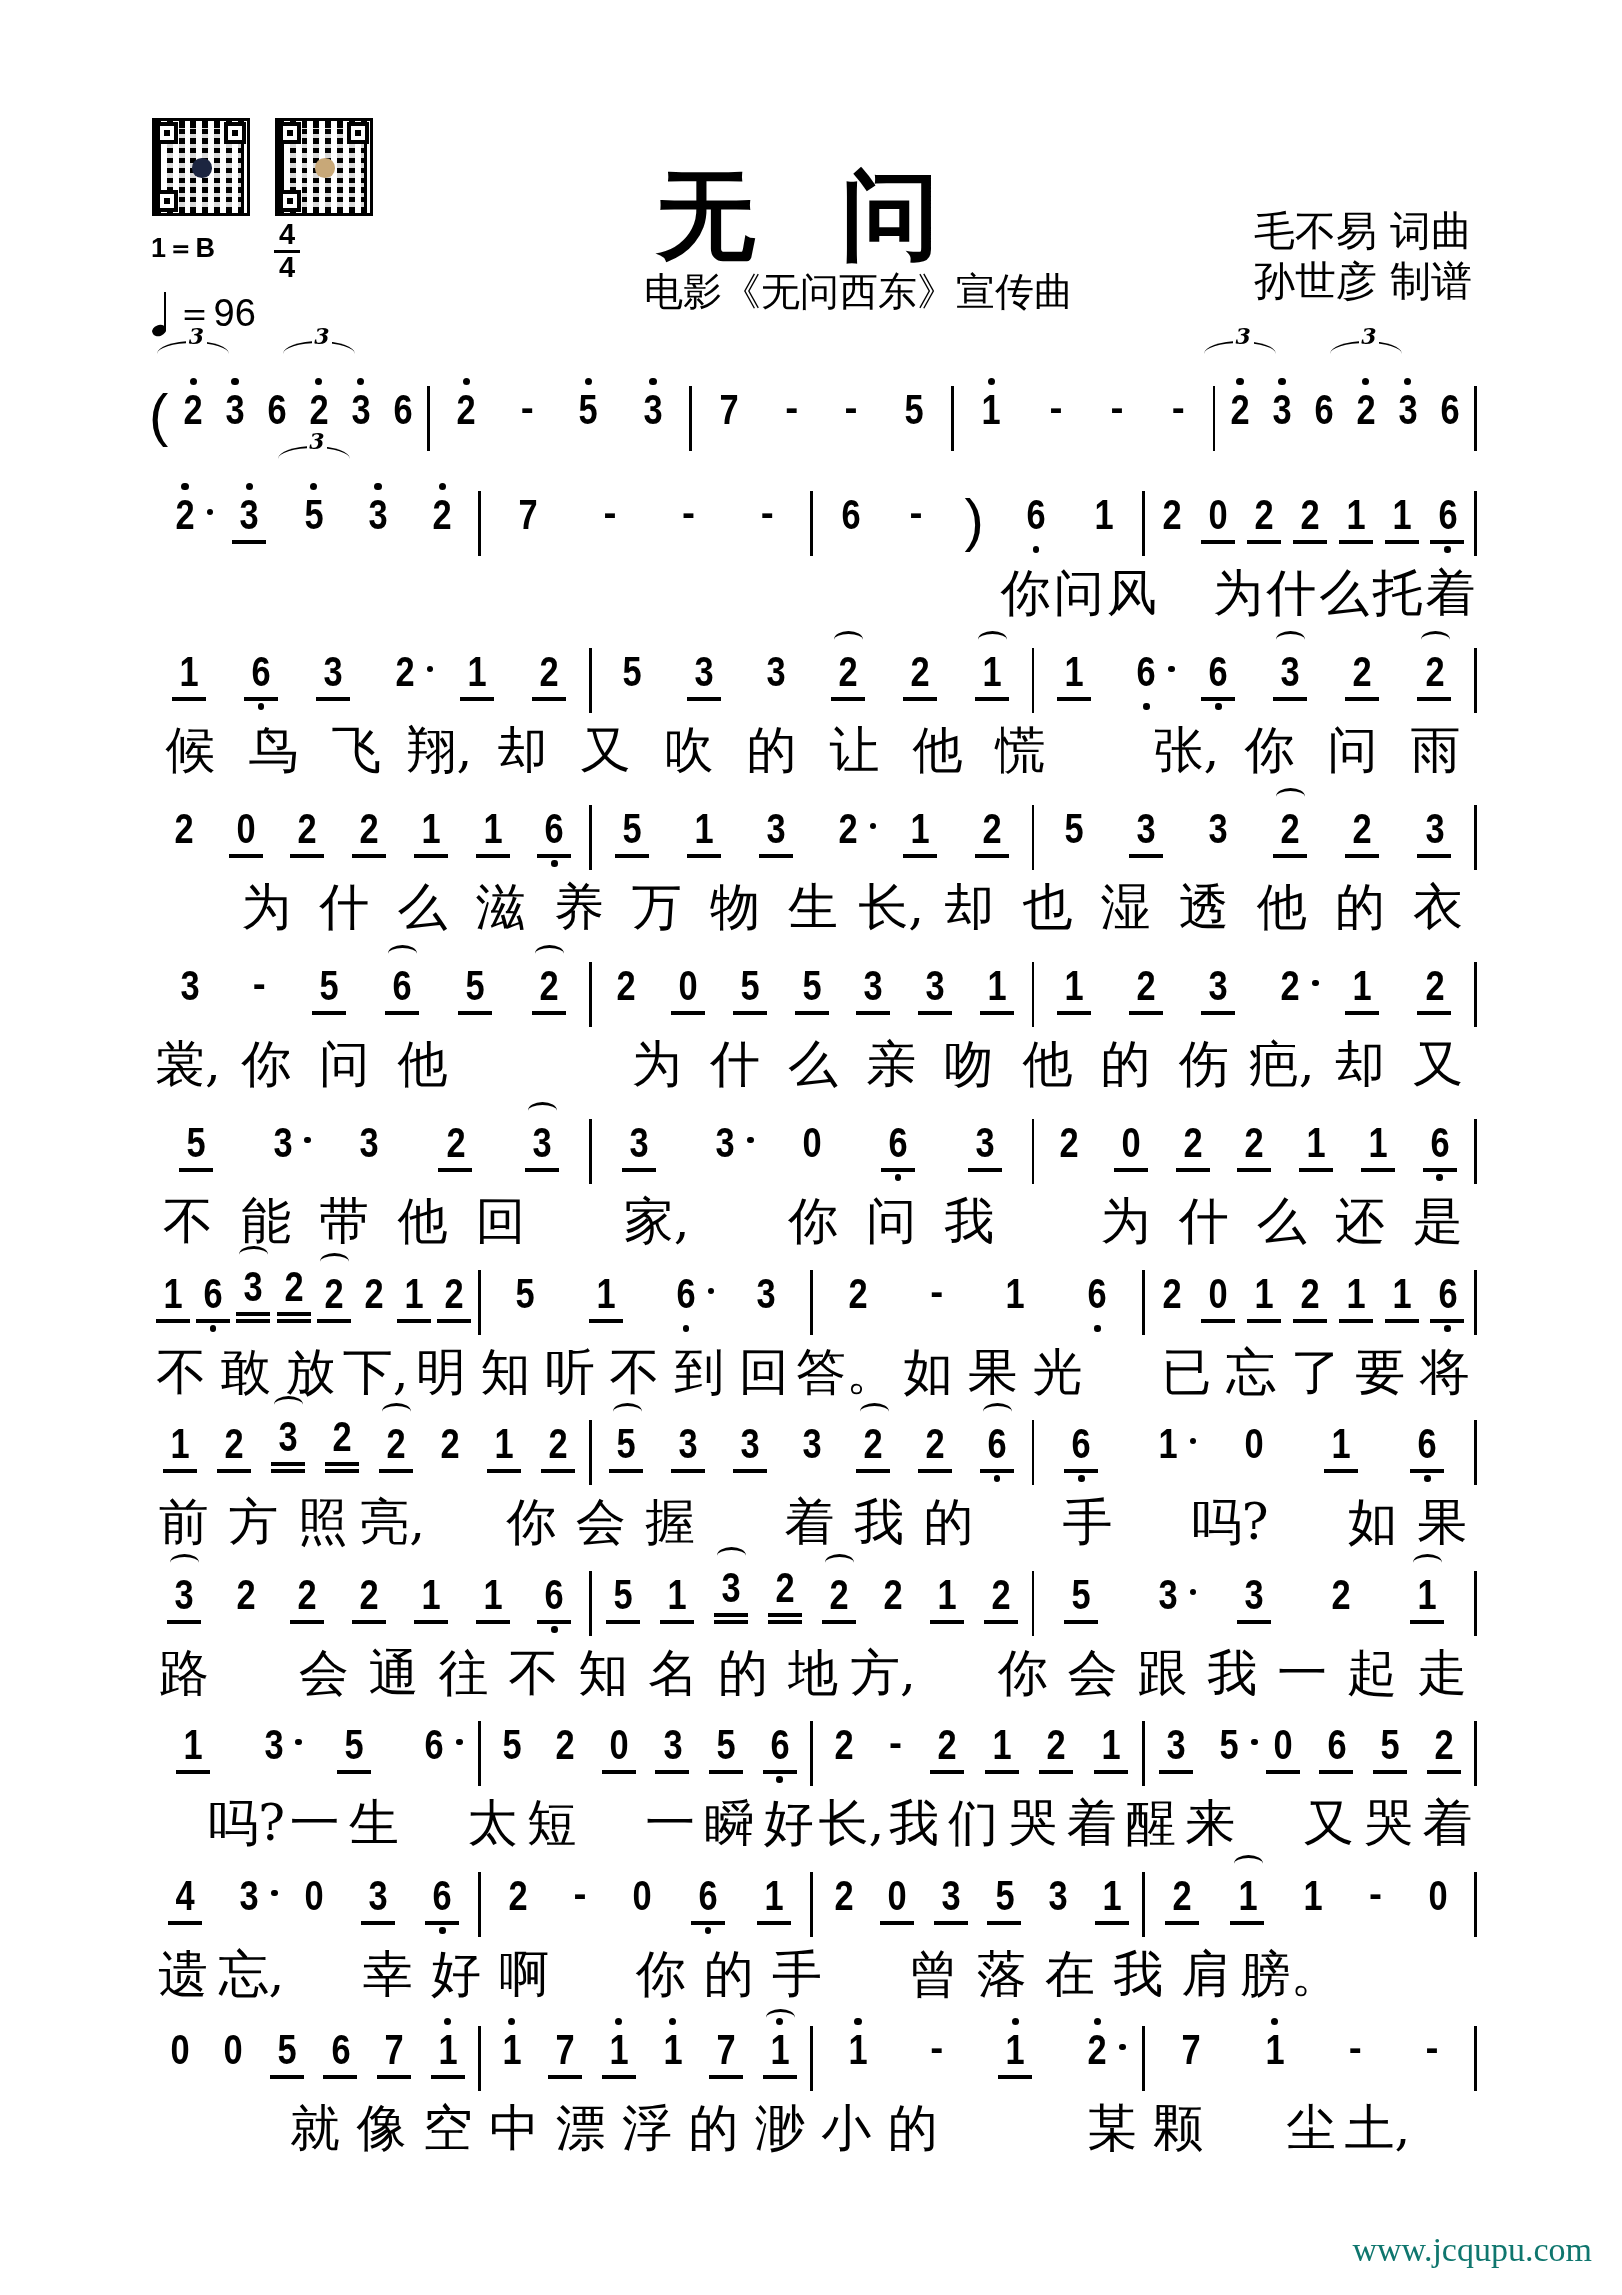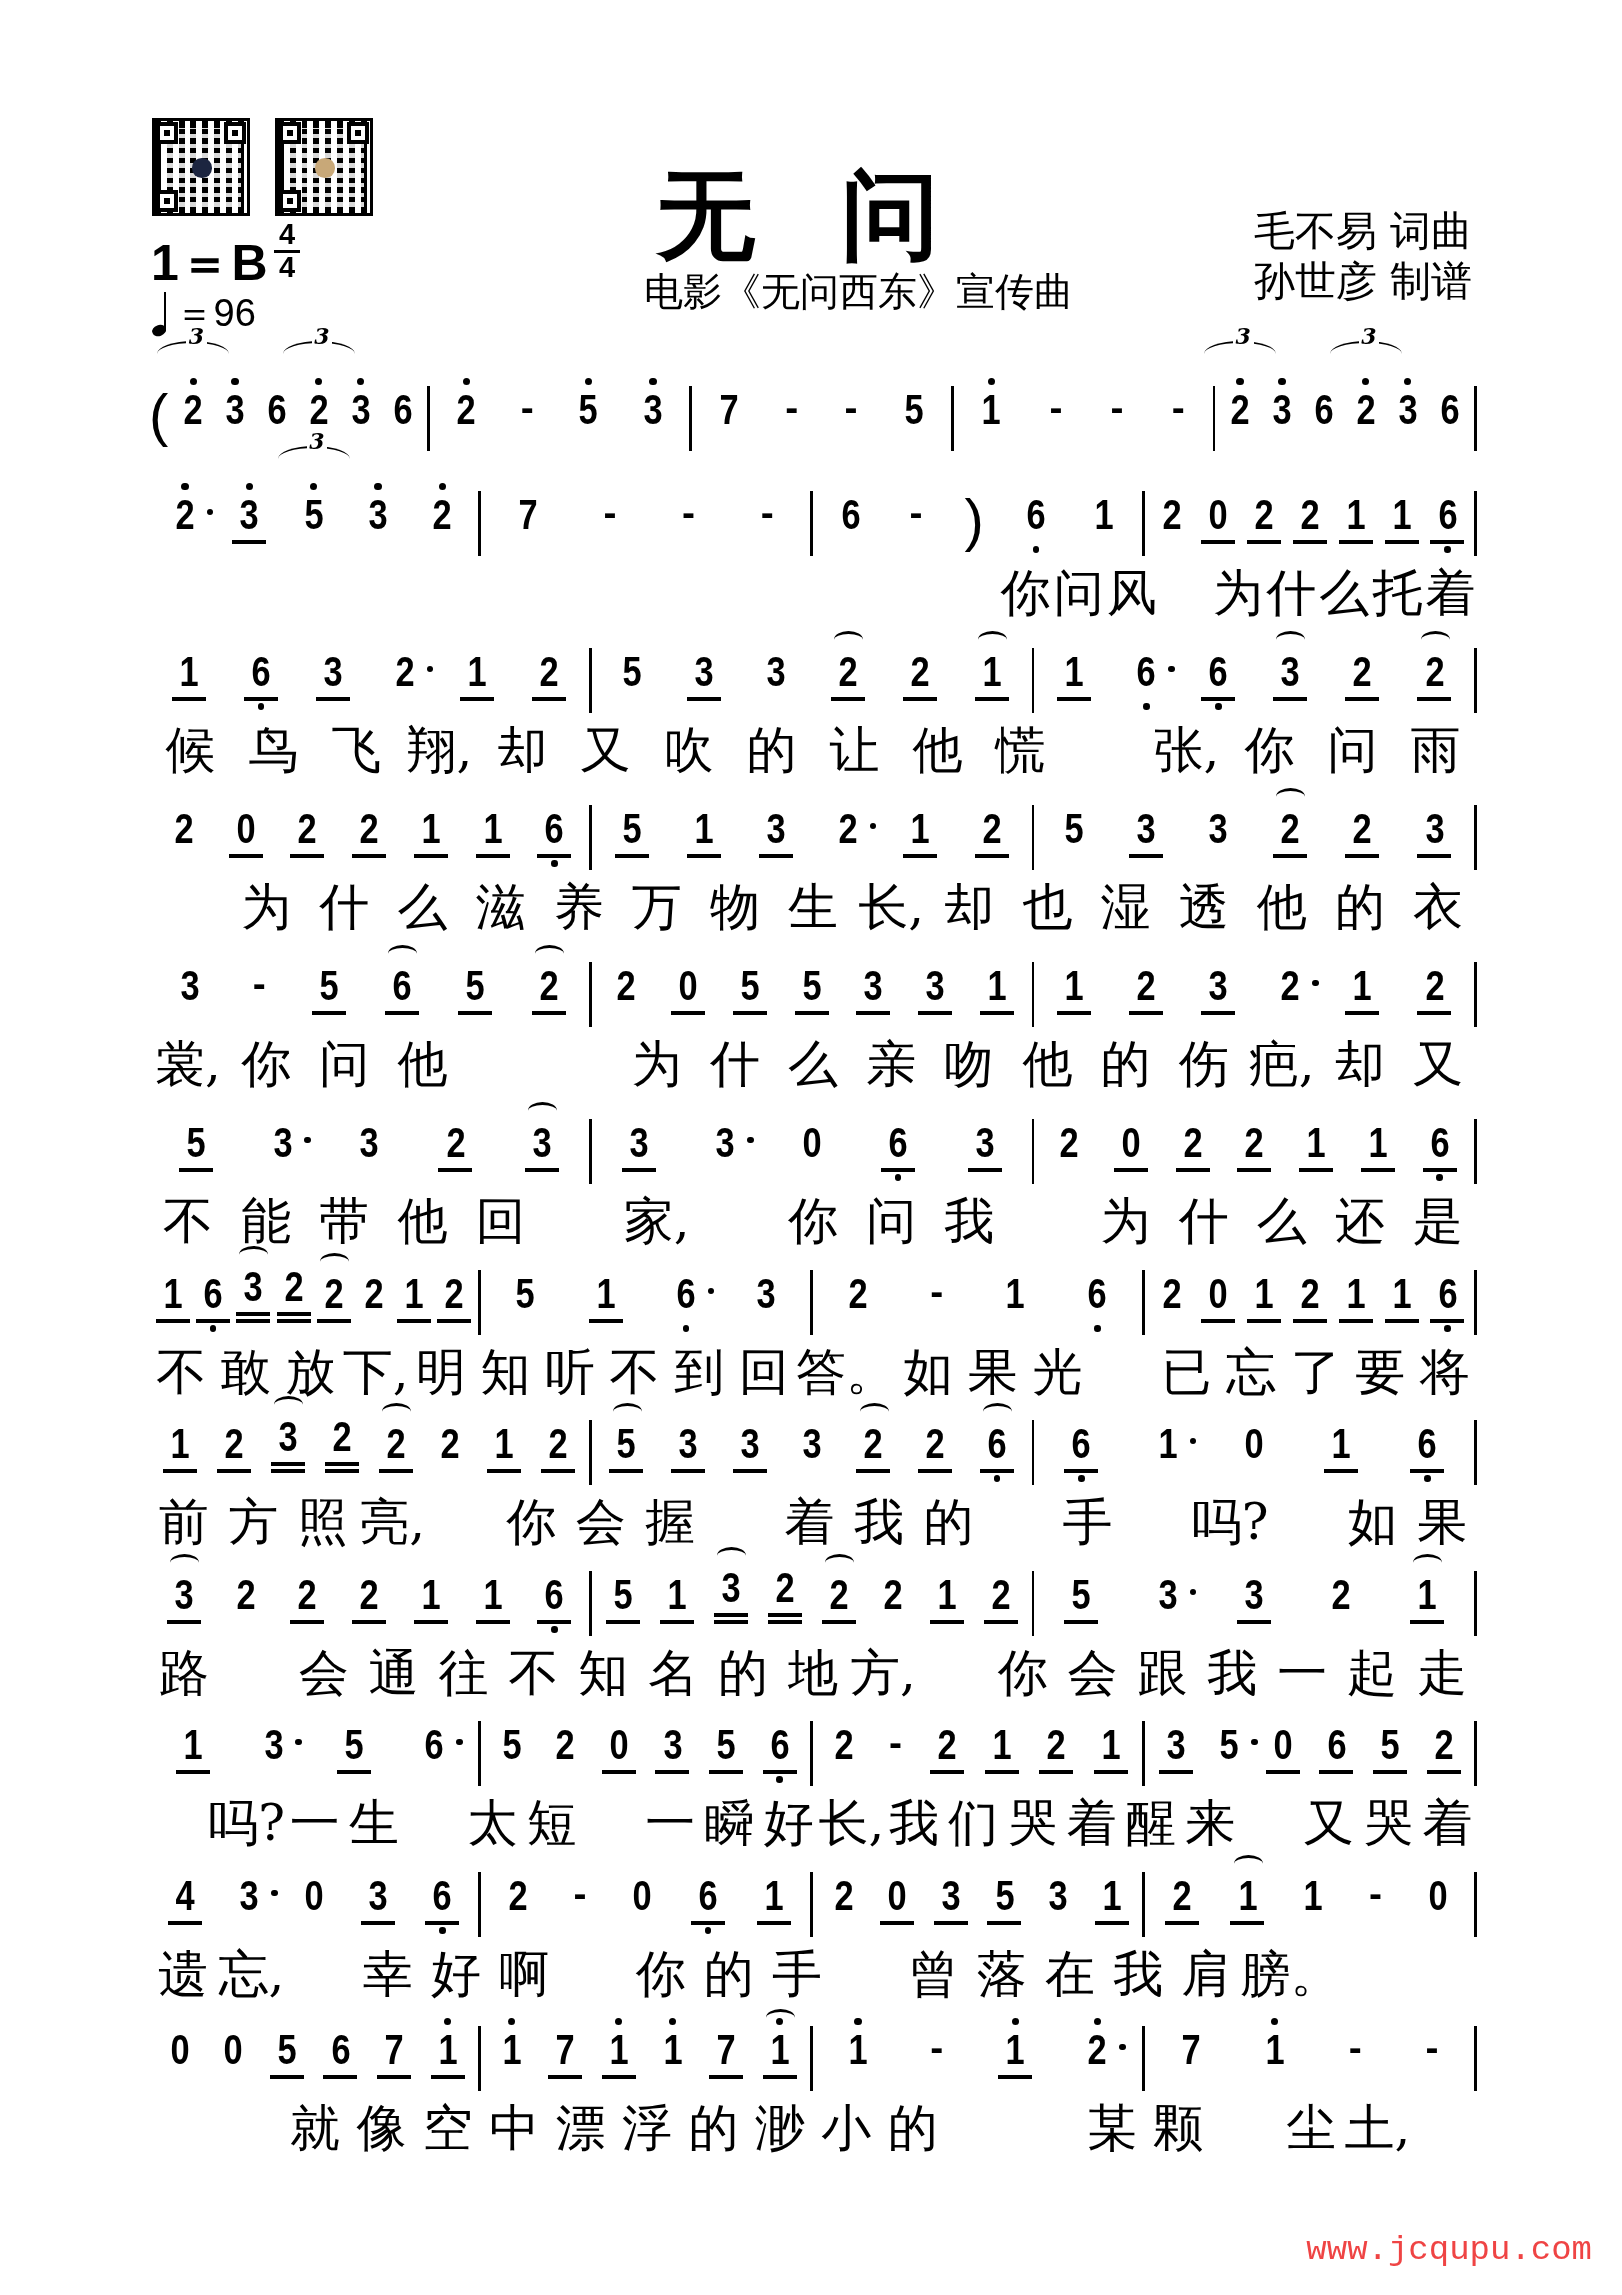--- a/index.html
+++ b/index.html
@@ -5,21 +5,21 @@
   html,body{margin:0;padding:0;background:#fff;}
   body{width:1623px;height:2295px;position:relative;overflow:hidden;font-family:"Liberation Sans",sans-serif;color:#000;}
   .qr{position:absolute;top:118px;width:98px;height:98px;background:
       repeating-linear-gradient(90deg,#000 0 5.9px,#fff 5.9px 11.8px),#fff;border:3.9px solid #000;box-sizing:border-box;}
   .qr::before{content:"";position:absolute;inset:6.5px;background:
       repeating-linear-gradient(0deg,rgba(255,255,255,.85) 0 4.6px,transparent 4.6px 9.8px);}
   .qr .fp{position:absolute;width:22px;height:22px;border:4.6px solid #000;background:#fff;box-sizing:border-box;}
   .qr .fp::after{content:"";position:absolute;inset:3.9px;background:#000;}
   .qr .logo{position:absolute;left:37px;top:37px;width:19.6px;height:19.6px;border-radius:50%;}
   #qr1{left:152px;} #qr2{left:275px;}
-  .key{position:absolute;left:151px;top:230px;font-size:50px;font-weight:bold;font-family:"Liberation Sans",sans-serif;letter-spacing:1.3px;}
+  .key{position:absolute;left:151px;top:230px;font-size:27px;font-weight:bold;font-family:"Liberation Sans",sans-serif;letter-spacing:1.3px;}
   .timesig{position:absolute;left:274px;top:221px;width:26px;text-align:center;font-size:29px;font-weight:bold;line-height:27.5px;}
   .timesig .bar{height:3.3px;background:#000;margin:1.3px 0;}
   .tempo{position:absolute;left:152px;top:288px;font-size:38px;display:flex;align-items:center;}
   .tempo .note{display:inline-block;position:relative;width:17px;height:43px;margin-right:6.5px;}
   .tempo .note .head{position:absolute;left:0;bottom:0;width:14.4px;height:10.5px;background:#000;border-radius:50%;transform:rotate(-20deg);}
   .tempo .note .stem{position:absolute;left:11.8px;bottom:5.2px;width:2.6px;height:38px;background:#000;}
   .title{position:absolute;left:0;width:1622px;top:151px;text-align:center;font-size:98px;font-weight:bold;font-family:"DejaVu Serif",serif;letter-spacing:26px;}
   .subtitle{position:absolute;left:0;width:1623px;top:265px;text-align:center;font-size:39px;font-family:"DejaVu Serif",serif;padding-left:47px;}
   .credits{position:absolute;right:151px;top:206px;font-size:41px;line-height:50px;text-align:left;font-family:"DejaVu Serif",serif;}
   .row{position:absolute;left:149px;width:1328px;}
@@ -36,21 +36,21 @@
   .tok .nul{height:3.9px;margin-top:3.9px;}
   .tok .dotd{height:11.8px;display:flex;justify-content:center;}
   .tok .dotd i{display:block;width:6.5px;height:6.5px;border-radius:50%;background:#000;margin-top:2px;}
   .tok .aug{position:absolute;right:-11.8px;top:26px;width:6.5px;height:6.5px;border-radius:50%;background:#000;}
   .tok .tie{position:absolute;top:-9.2px;left:2.6px;width:29px;height:14.4px;border-top:3.3px solid #000;border-radius:50% 50% 0 0;}
   .tok .trip{position:absolute;top:-37px;left:-19.6px;width:72px;height:23.6px;border-top:2.6px solid #000;border-radius:50% 50% 0 0;}
   .tok .trip b{position:absolute;top:-19.6px;left:29px;font-size:22px;font-style:italic;background:#fff;padding:0 2.6px;font-family:"DejaVu Serif",serif;}
   .dash{font-size:39px;font-weight:bold;line-height:43px;width:26px;text-align:center;margin-bottom:22px;}
   .lyrics{display:flex;font-size:50px;font-family:"DejaVu Serif",serif;height:63px;margin-top:3.9px;}
   .lyrics span{flex:1;text-align:center;}
-  .watermark{position:absolute;right:31px;bottom:26px;font-size:34px;color:#ef4444;font-family:Liberation Mono, monospace;}
+  .watermark{position:absolute;right:31px;bottom:26px;font-size:34px;color:#0f766e;font-family:Liberation Serif, serif;}
 </style>
 </head>
 <body>
 
 <div class="qr" id="qr1">
   <span class="fp" style="left:1.3px;top:1.3px"></span>
   <span class="fp" style="right:1.3px;top:1.3px"></span>
   <span class="fp" style="left:1.3px;bottom:1.3px"></span>
   <span class="logo" style="background:#1c2540"></span>
 </div>

